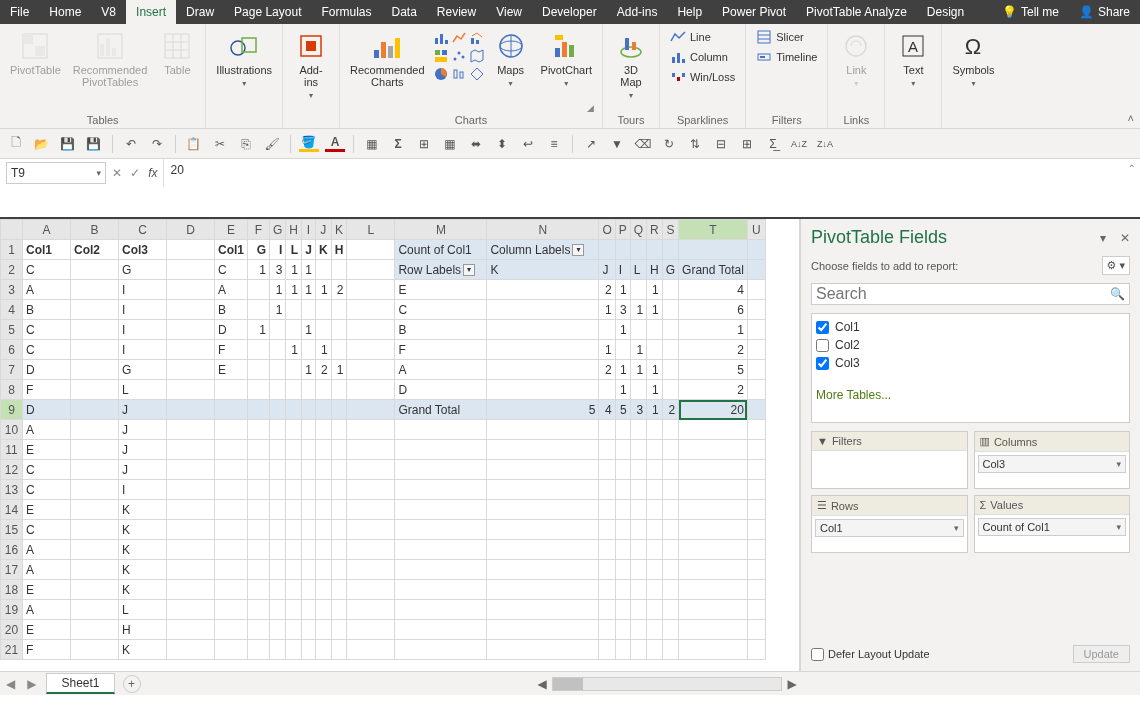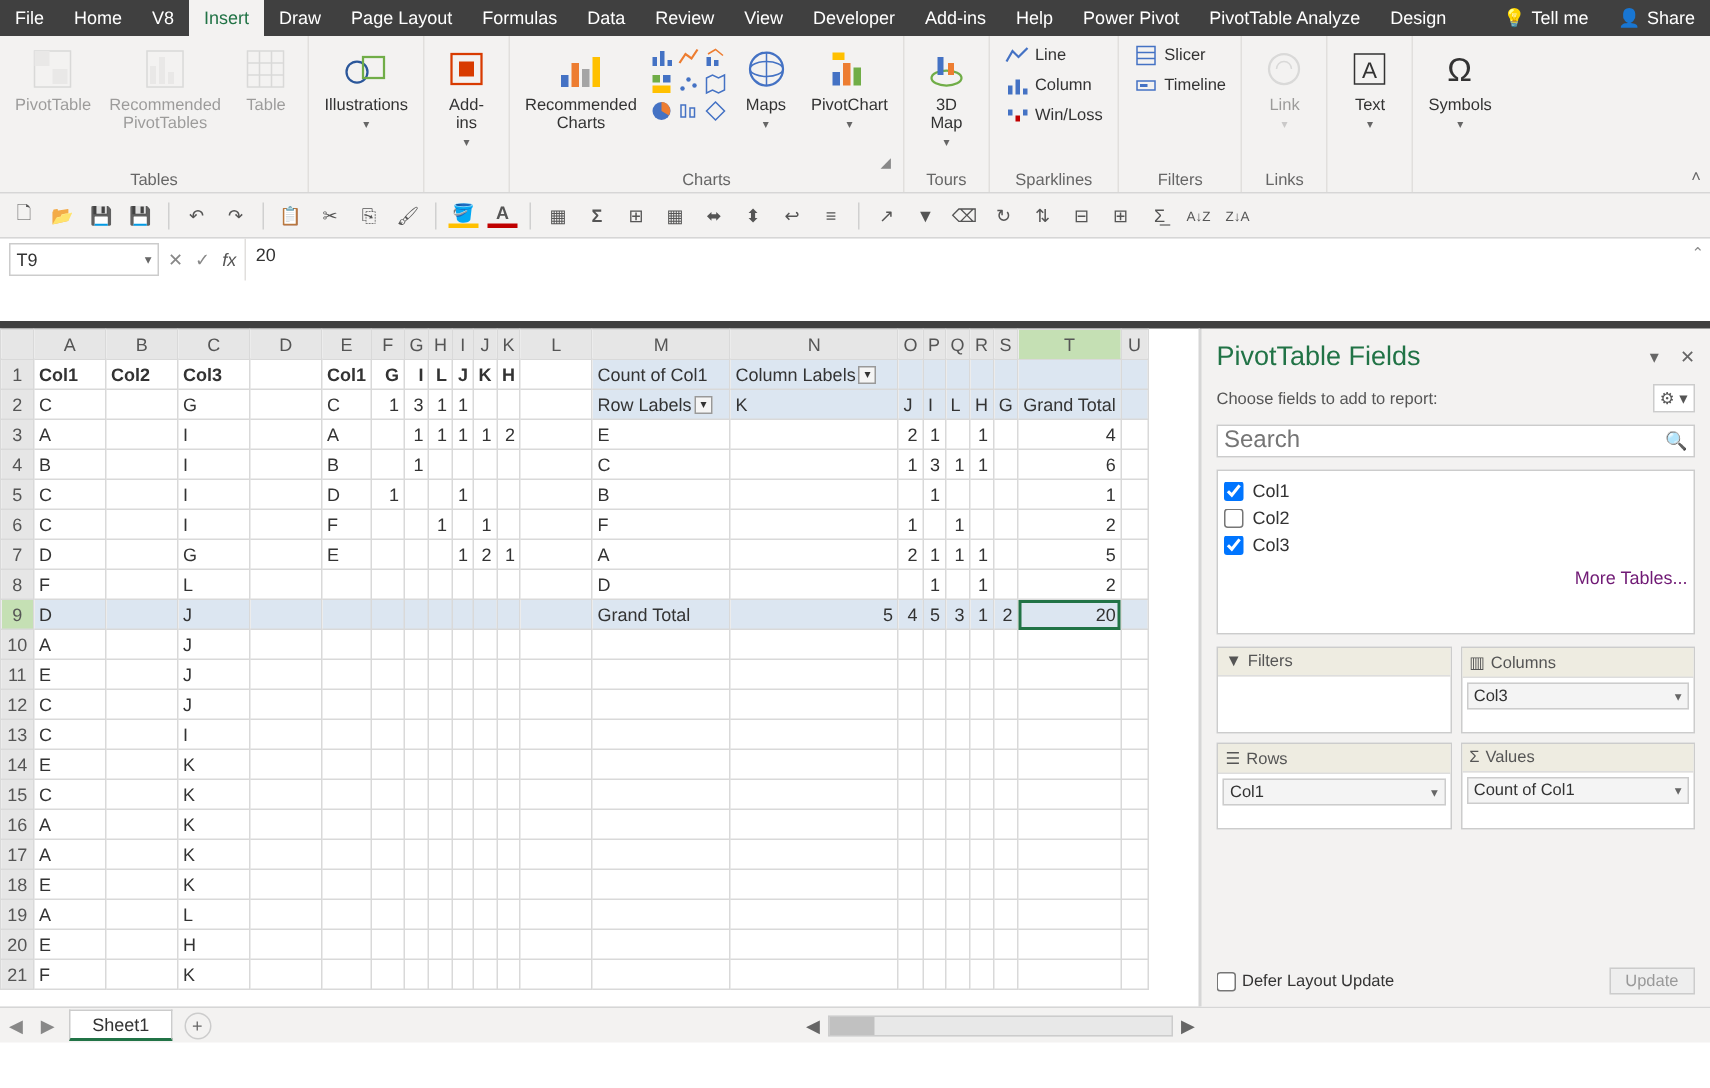--- a/index.html
+++ b/index.html
@@ -26,21 +26,21 @@
 .smallbtn { display: flex; align-items: center; gap: 4px; padding: 1px 4px; cursor: pointer; font-size: 11px; }
 .smallbtn .ic { width: 16px; height: 16px; display: inline-flex; align-items: center; justify-content: center; }
 .collapse-caret { position:absolute; right:6px; bottom:4px; color:#666; font-size:11px; cursor:pointer; }
 
 
 .qat { background: #f3f2f1; height: 30px; border-bottom: 1px solid #d6d6d6; display: flex; align-items: center; padding: 0 6px; gap: 6px; }
 .qat .qbtn { width: 20px; height: 20px; display: inline-flex; align-items: center; justify-content: center; cursor: pointer; color: #555; }
 .qat .sep { width: 1px; height: 18px; background: #d0d0d0; margin: 0 2px; }
 
 
-.fbar { height: 60px; border-bottom: 5px solid #404040; display: flex; align-items: flex-start; position:relative; }
+.fbar { height: 60px; border-bottom: 2px solid #404040; display: flex; align-items: flex-start; position:relative; }
 .namebox { width: 100px; height: 22px; border: 1px solid #ccc; margin: 3px 0 3px 6px; display: flex; align-items: center; padding: 0 4px; font-size: 12px; background:#fff; }
 .namebox .dd { margin-left: auto; color:#666; font-size:9px; }
 .fx-controls { display:flex; align-items:center; height:28px; padding:0 6px; gap:8px; color:#888; border-right:1px solid #e1dfdd; }
 .fx-controls span { cursor:pointer; }
 .fx-value { padding:4px 6px; font-size:12px; flex:1; }
 .fbar .expand { position:absolute; right:4px; top:4px; color:#888; font-size:10px; cursor:pointer; }
 
 
 .sheet-wrap { display:flex; height: 452px; }
 .grid { position:relative; overflow:hidden; flex:1; border-right:1px solid #d6d6d6; }
@@ -60,21 +60,21 @@
 
 .pane { width: 340px; background:#f3f2f1; border-left:1px solid #d6d6d6; display:flex; flex-direction:column; padding:8px 10px; gap:8px; }
 .pane h2 { font-size:18px; font-weight:normal; color:#217346; display:flex; align-items:center; }
 .pane h2 .pane-ctrls { margin-left:auto; display:flex; gap:14px; color:#666; font-size:12px; }
 .pane .hint { font-size:11px; color:#555; display:flex; align-items:center; }
 .pane .hint .gear { margin-left:auto; border:1px solid #ccc; padding:2px 4px; background:#fff; cursor:pointer; font-size:11px; }
 .pane .search { border:1px solid #ccc; background:#fff; height:22px; display:flex; align-items:center; padding:0 4px; }
 .pane .search input { border:none; outline:none; flex:1; font-size:16px; }
 .fieldlist { background:#fff; border:1px solid #ccc; padding:4px; flex: 0 0 auto; min-height:110px; }
 .fieldlist label { display:flex; align-items:center; gap:6px; font-size:12px; padding:2px 0; }
-.fieldlist a { color:#701a75; font-size:12px; cursor:pointer; display:block; margin-top:6px;text-align:right; }
+.fieldlist a { color:#4d7c0f; font-size:12px; cursor:pointer; display:block; margin-top:16px; }
 .areas-hint { font-size:11px; color:#555; margin-top:4px; }
 .areas { display:grid; grid-template-columns:1fr 1fr; grid-template-rows:auto auto; gap:6px; }
 .area { border:1px solid #ccc; background:#fff; display:flex; flex-direction:column; min-height:58px; }
 .area .ahdr { background:#eeece1; border-bottom:1px solid #ddd; font-size:11px; padding:3px 5px; display:flex; align-items:center; gap:4px; color:#555; }
 .area .abody { padding:3px; flex:1; }
 .area .chip { background:#f4f4f4; border:1px solid #ccc; font-size:11px; padding:2px 4px; display:flex; align-items:center; }
 .area .chip .caret { margin-left:auto; font-size:9px; color:#666; }
 .pane-footer { display:flex; align-items:center; margin-top:auto; padding-top:6px; }
 .pane-footer label { font-size:11px; display:flex; align-items:center; gap:4px; }
 .pane-footer button { margin-left:auto; font-size:11px; padding:2px 10px; background:#eee; border:1px solid #ccc; color:#999; }

